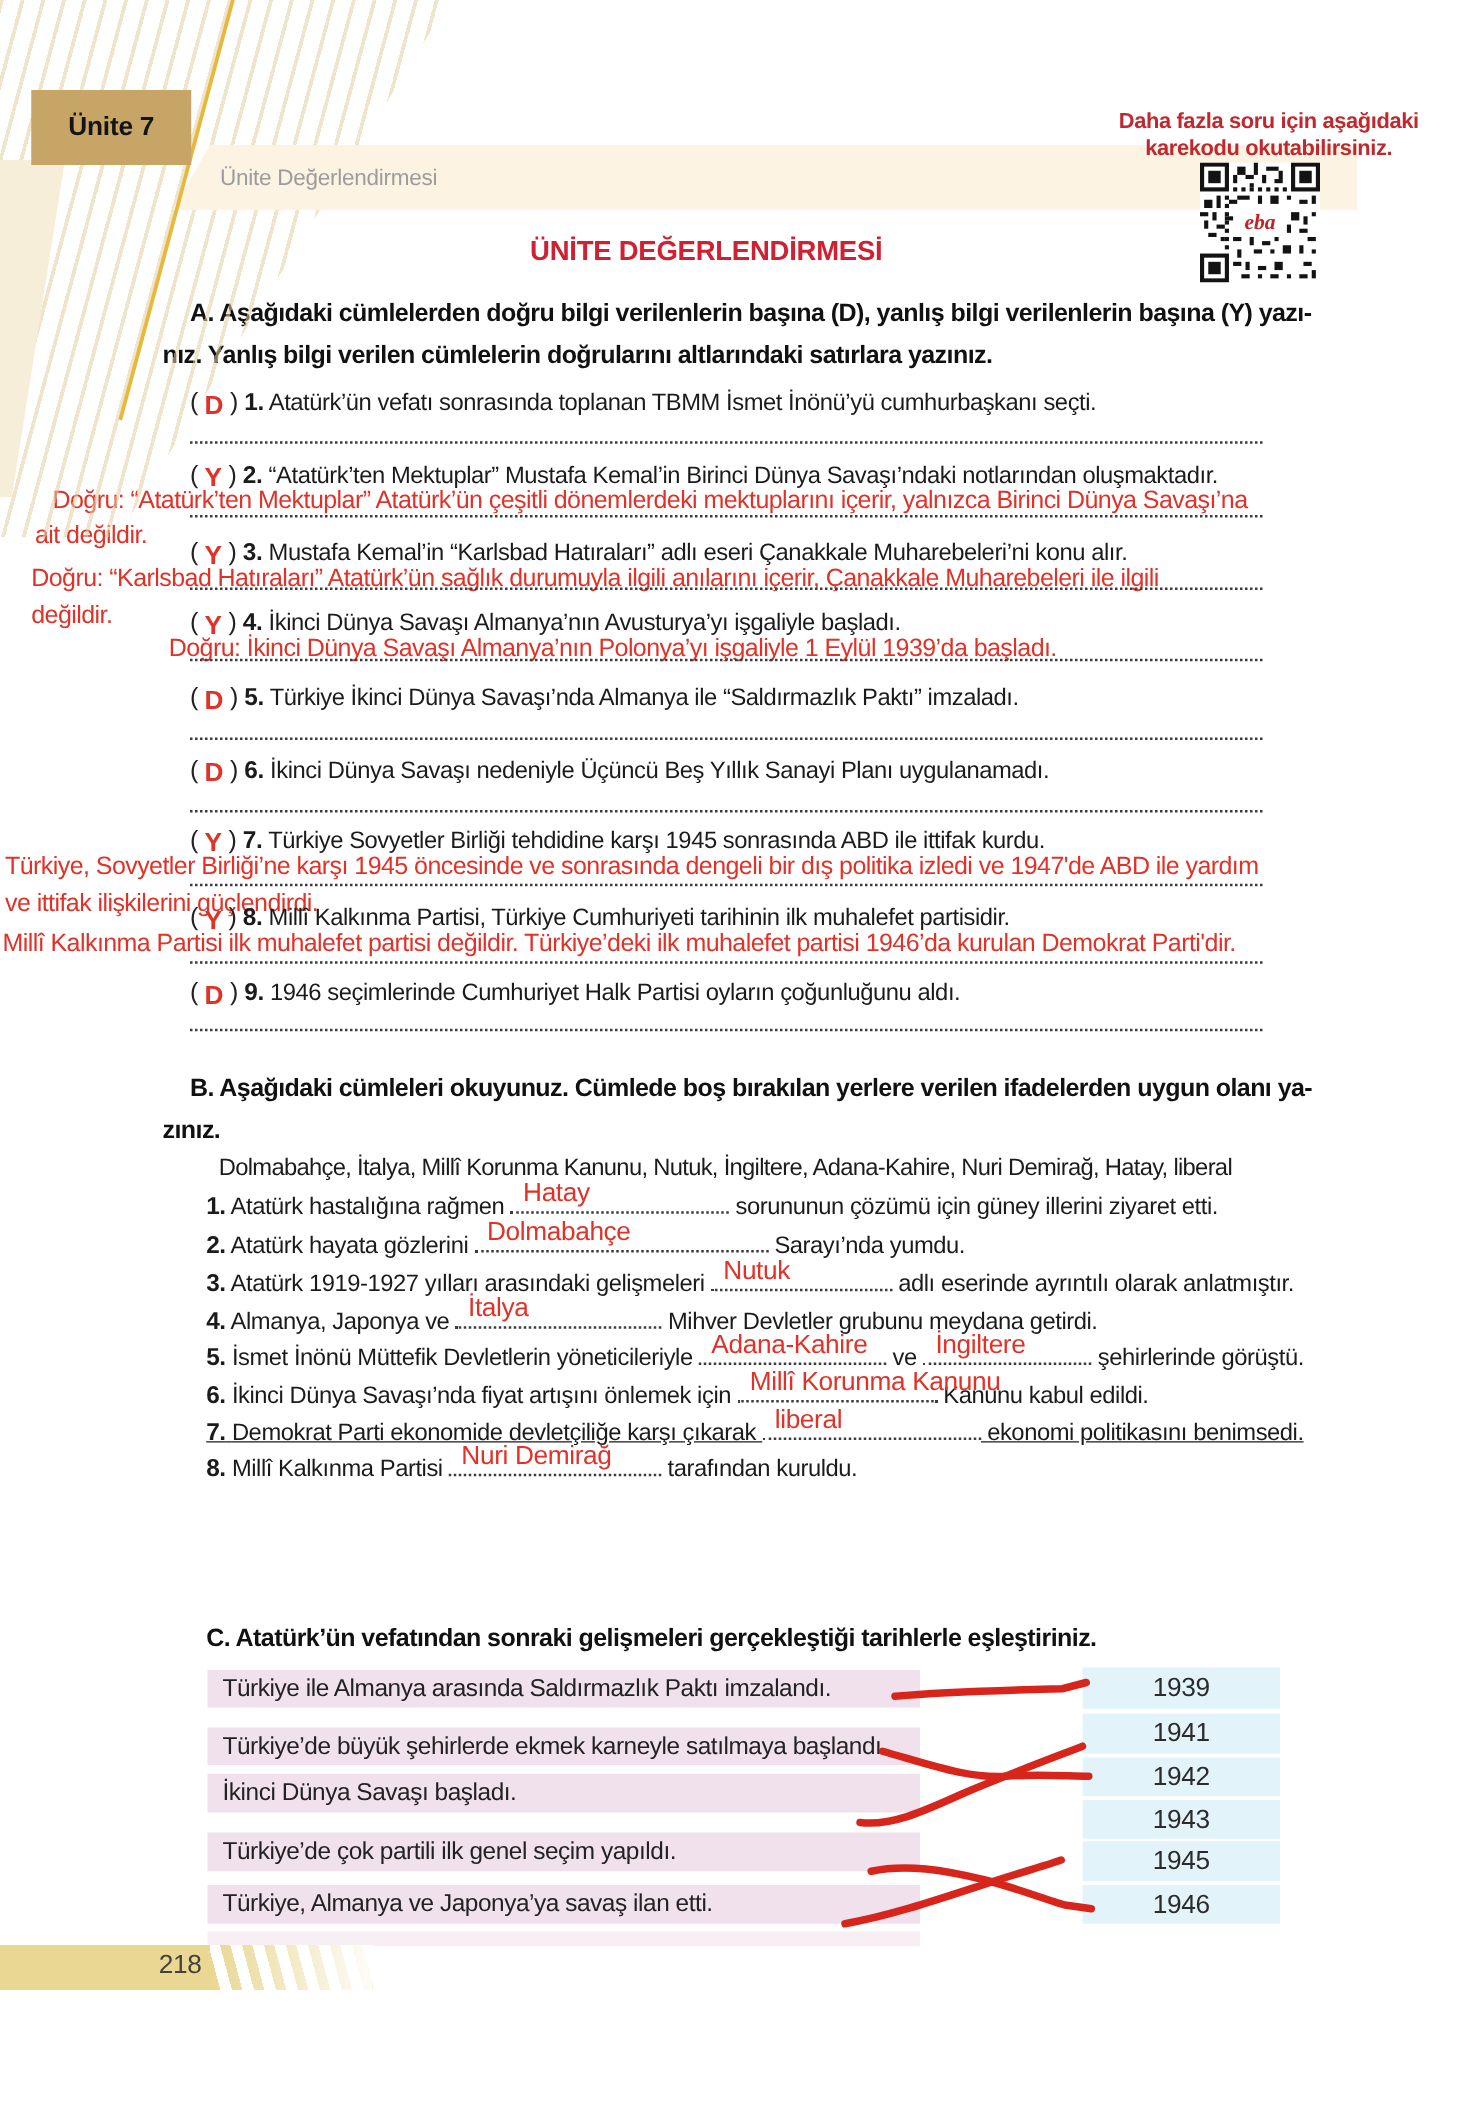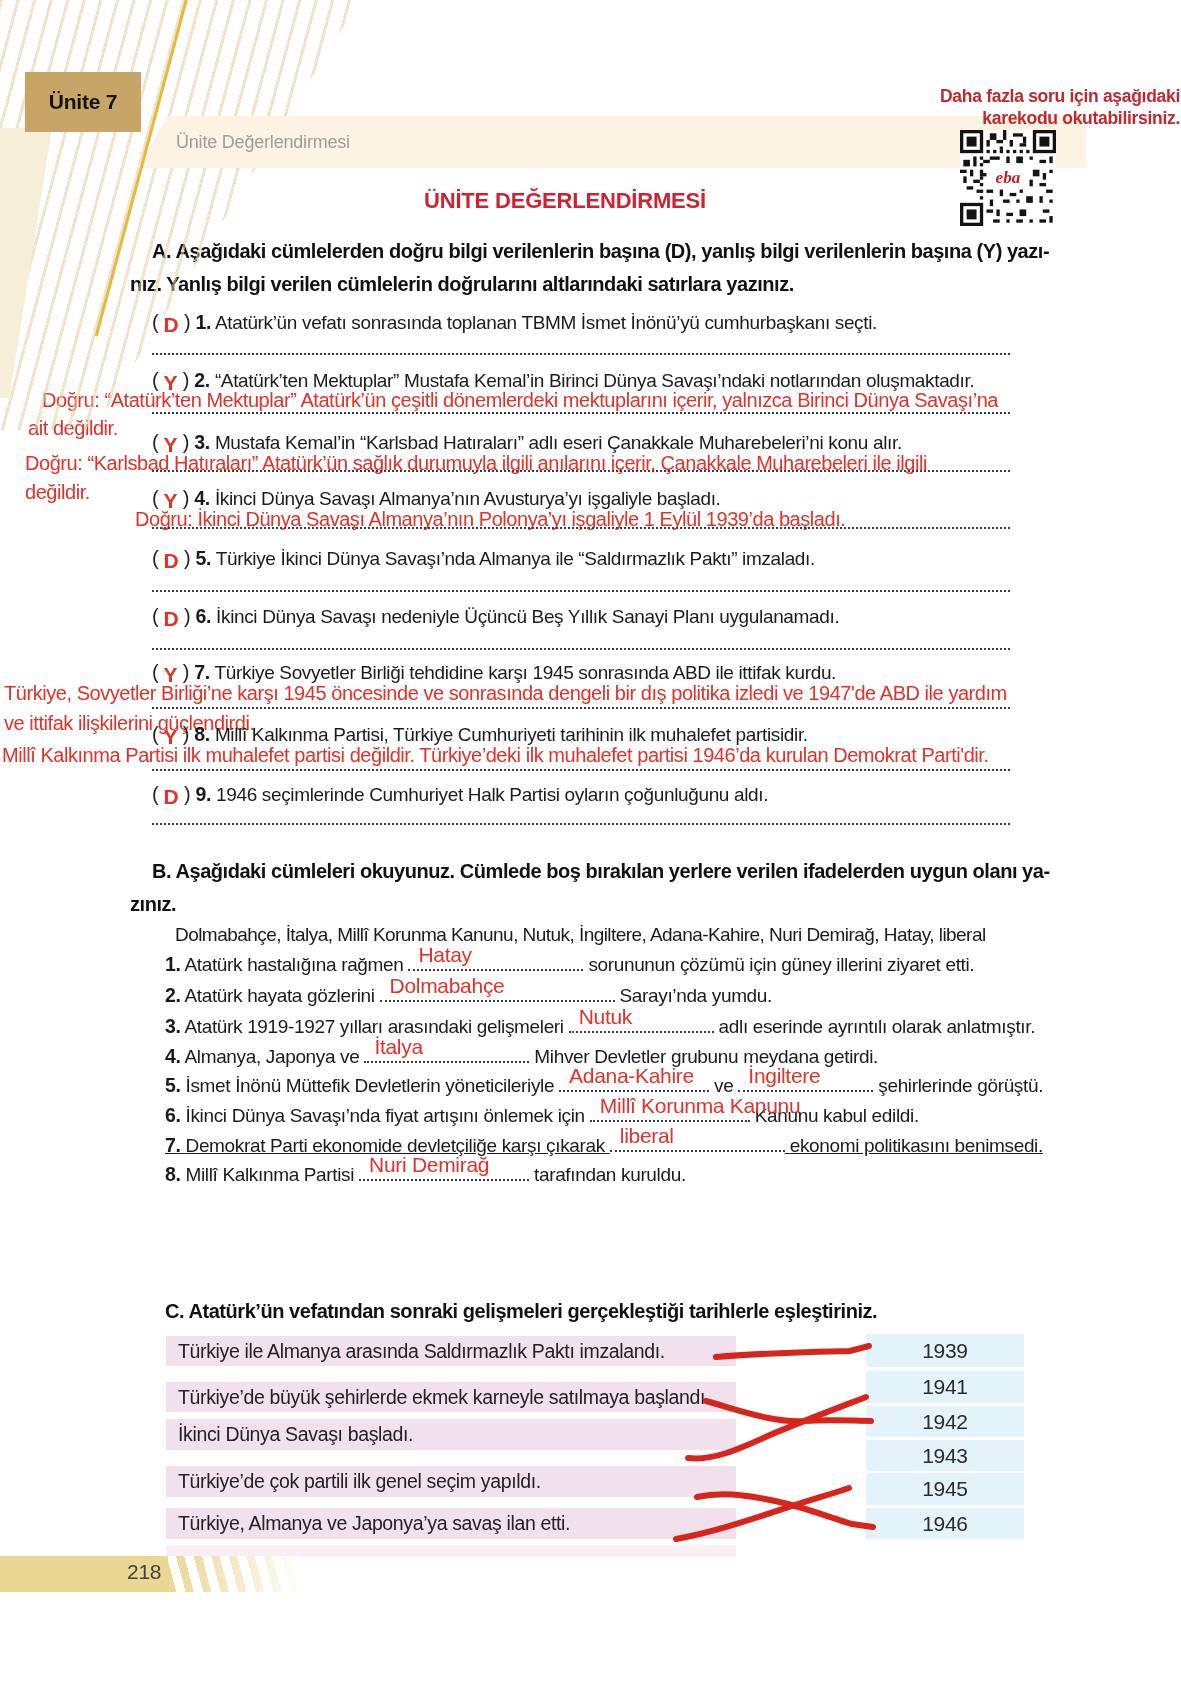--- a/index.html
+++ b/index.html
@@ -17,33 +17,33 @@
   }
   .deco-left-wedge{
     left:0;top:128px;width:52px;height:270px;z-index:1;background:#f6eed9;
     clip-path:polygon(0 0,100% 0,18% 100%,0 100%);
   }
   .deco-gold-line{
     left:140px;top:-8px;width:3px;height:350px;background:#e6b93d;z-index:3;
     transform:rotate(15deg);transform-origin:50% 50%;
   }
   .unit-badge{
-    left:25px;top:72px;width:116px;height:60px;background:#c7a566;z-index:4;
+    left:25px;top:72px;width:128px;height:60px;background:#c7a566;z-index:4;
     display:flex;align-items:center;justify-content:center;
     font-weight:bold;font-size:21px;color:#141414;letter-spacing:-.2px;text-align:right;
   }
   .header-bar{
     left:138px;top:116px;width:948px;height:52px;background:#fcf3e2;z-index:2;
     clip-path:polygon(30px 0,100% 0,100% 100%,0 100%);
     display:flex;align-items:center;
     font-size:18px;color:#9c9c9c;letter-spacing:-.2px;
   }
   .header-bar span{margin-left:38px;}
   
-  .qr-caption{width:330px;text-align:right;color:#c0282f;font-size:17.5px;font-weight:bold;letter-spacing:-.3px;z-index:5;}
+  .qr-caption{width:330px;text-align:center;color:#c0282f;font-size:17.5px;font-weight:bold;letter-spacing:-.3px;z-index:5;}
   .qr-box{left:960px;top:130px;width:96px;height:96px;z-index:5;}
   
   .doc-title{left:105px;top:188px;width:920px;text-align:center;font-weight:bold;font-size:22px;color:#ce2133;letter-spacing:-.2px;}
   .sec-head{left:130px;font-weight:bold;font-size:20px;letter-spacing:-.45px;color:#111;white-space:nowrap;}
   .sec-head.ind{padding-left:22px;}
   
   .aline{left:152px;font-size:19px;letter-spacing:-.35px;white-space:nowrap;color:#1b1b1b;}
   .ansbox{font-size:20px;color:#222;}
   .ansbox::before{content:"( ";}
   .ansbox::after{content:" ) ";}

